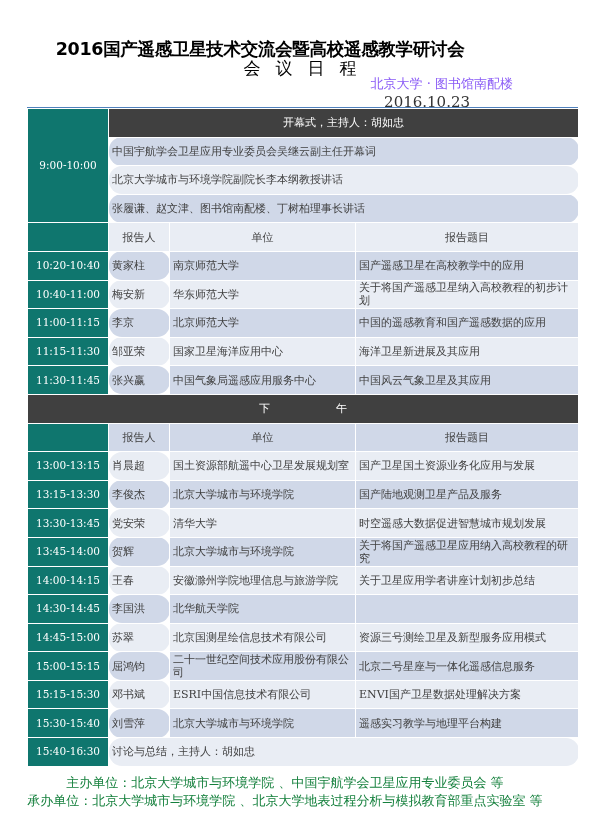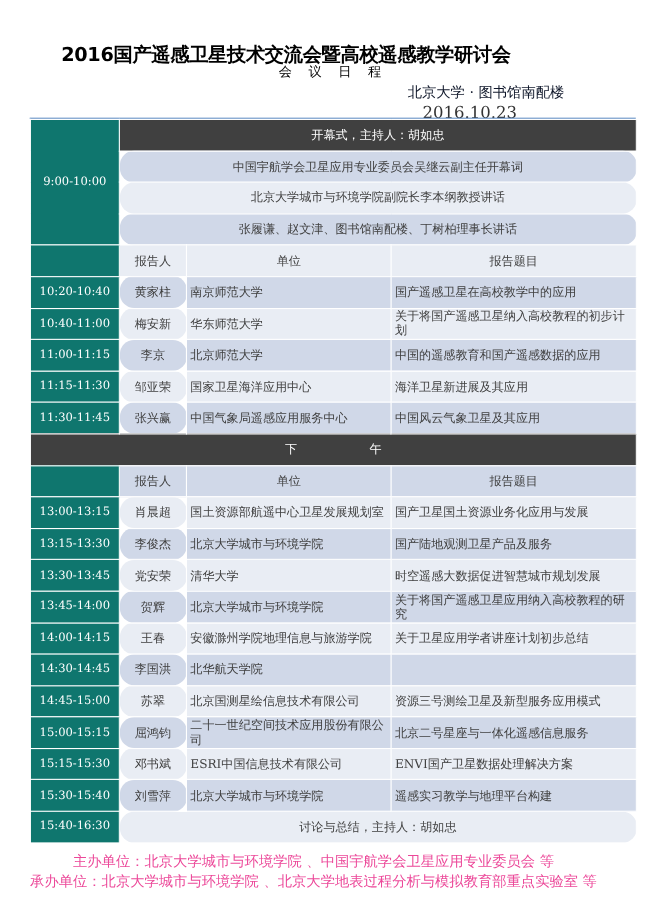--- a/index.html
+++ b/index.html
@@ -3,35 +3,35 @@
 <meta charset="utf-8">
 <style>
   html, body { margin:0; padding:0; background:#ffffff; }
   body { width:600px; height:831px; position:relative; overflow:hidden;
          font-family:"DejaVu Serif", "Liberation Serif", serif; color:#404040; }
   .title { position:absolute; left:0; top:37px; width:520px; text-align:center;
            font-family:"DejaVu Sans", "Liberation Sans", sans-serif; font-weight:bold;
            font-size:17.5px; color:#000; letter-spacing:-0.3px; }
   .subtitle { position:absolute; left:0; top:57px; width:600px; text-align:center;
               font-family:"DejaVu Sans", "Liberation Sans", sans-serif;
-              font-size:12px; color:#000; letter-spacing:15px; padding-left:15px; box-sizing:border-box; }
-  .venue { position:absolute; right:87px; top:75px; font-size:13px; color:#0f172a; }
+              font-size:17px; color:#000; letter-spacing:15px; padding-left:15px; box-sizing:border-box; }
+  .venue { position:absolute; right:87px; top:75px; font-size:13px; color:#8b5cf6; }
   .date { position:absolute; right:130px; top:93px; font-size:15px; color:#333; }
   .rule { position:absolute; left:27px; top:107px; width:551px; height:1px; background:#4f81bd; }
   table.sched { position:absolute; left:27px; top:108px; width:551px; border-collapse:collapse;
                 table-layout:fixed; font-size:11px; }
   table.sched td { height:28.6px; padding:0 3px; box-sizing:border-box; border:1px solid #ffffff;
                    line-height:13px; vertical-align:middle; }
   td.time { background:#0f766e; color:#ffffff; text-align:center; font-size:10.5px; }
   td.blue { background:#404040; color:#ffffff; text-align:center; }
   td.dark { background:#d0d8e8; }
   td.light { background:#e9edf4; }
-  td.center { text-align:center;border-radius:13px; }
+  td.center { text-align:left;border-radius:13px; }
   td.hdr { text-align:center; }
-  .footer { position:absolute; left:0; width:570px; text-align:center; font-size:13px; color:#ec4899; }
+  .footer { position:absolute; left:0; width:570px; text-align:center; font-size:13px; color:#15803d; }
   .f1 { top:774px; }
   .f2 { top:792px; }
 </style>
 </head>
 <body>
 
 <div class="title">2016国产遥感卫星技术交流会暨高校遥感教学研讨会</div>
 <div class="subtitle">会议日程</div>
 <div class="venue">北京大学 · 图书馆南配楼</div>
 <div class="date">2016.10.23</div>

